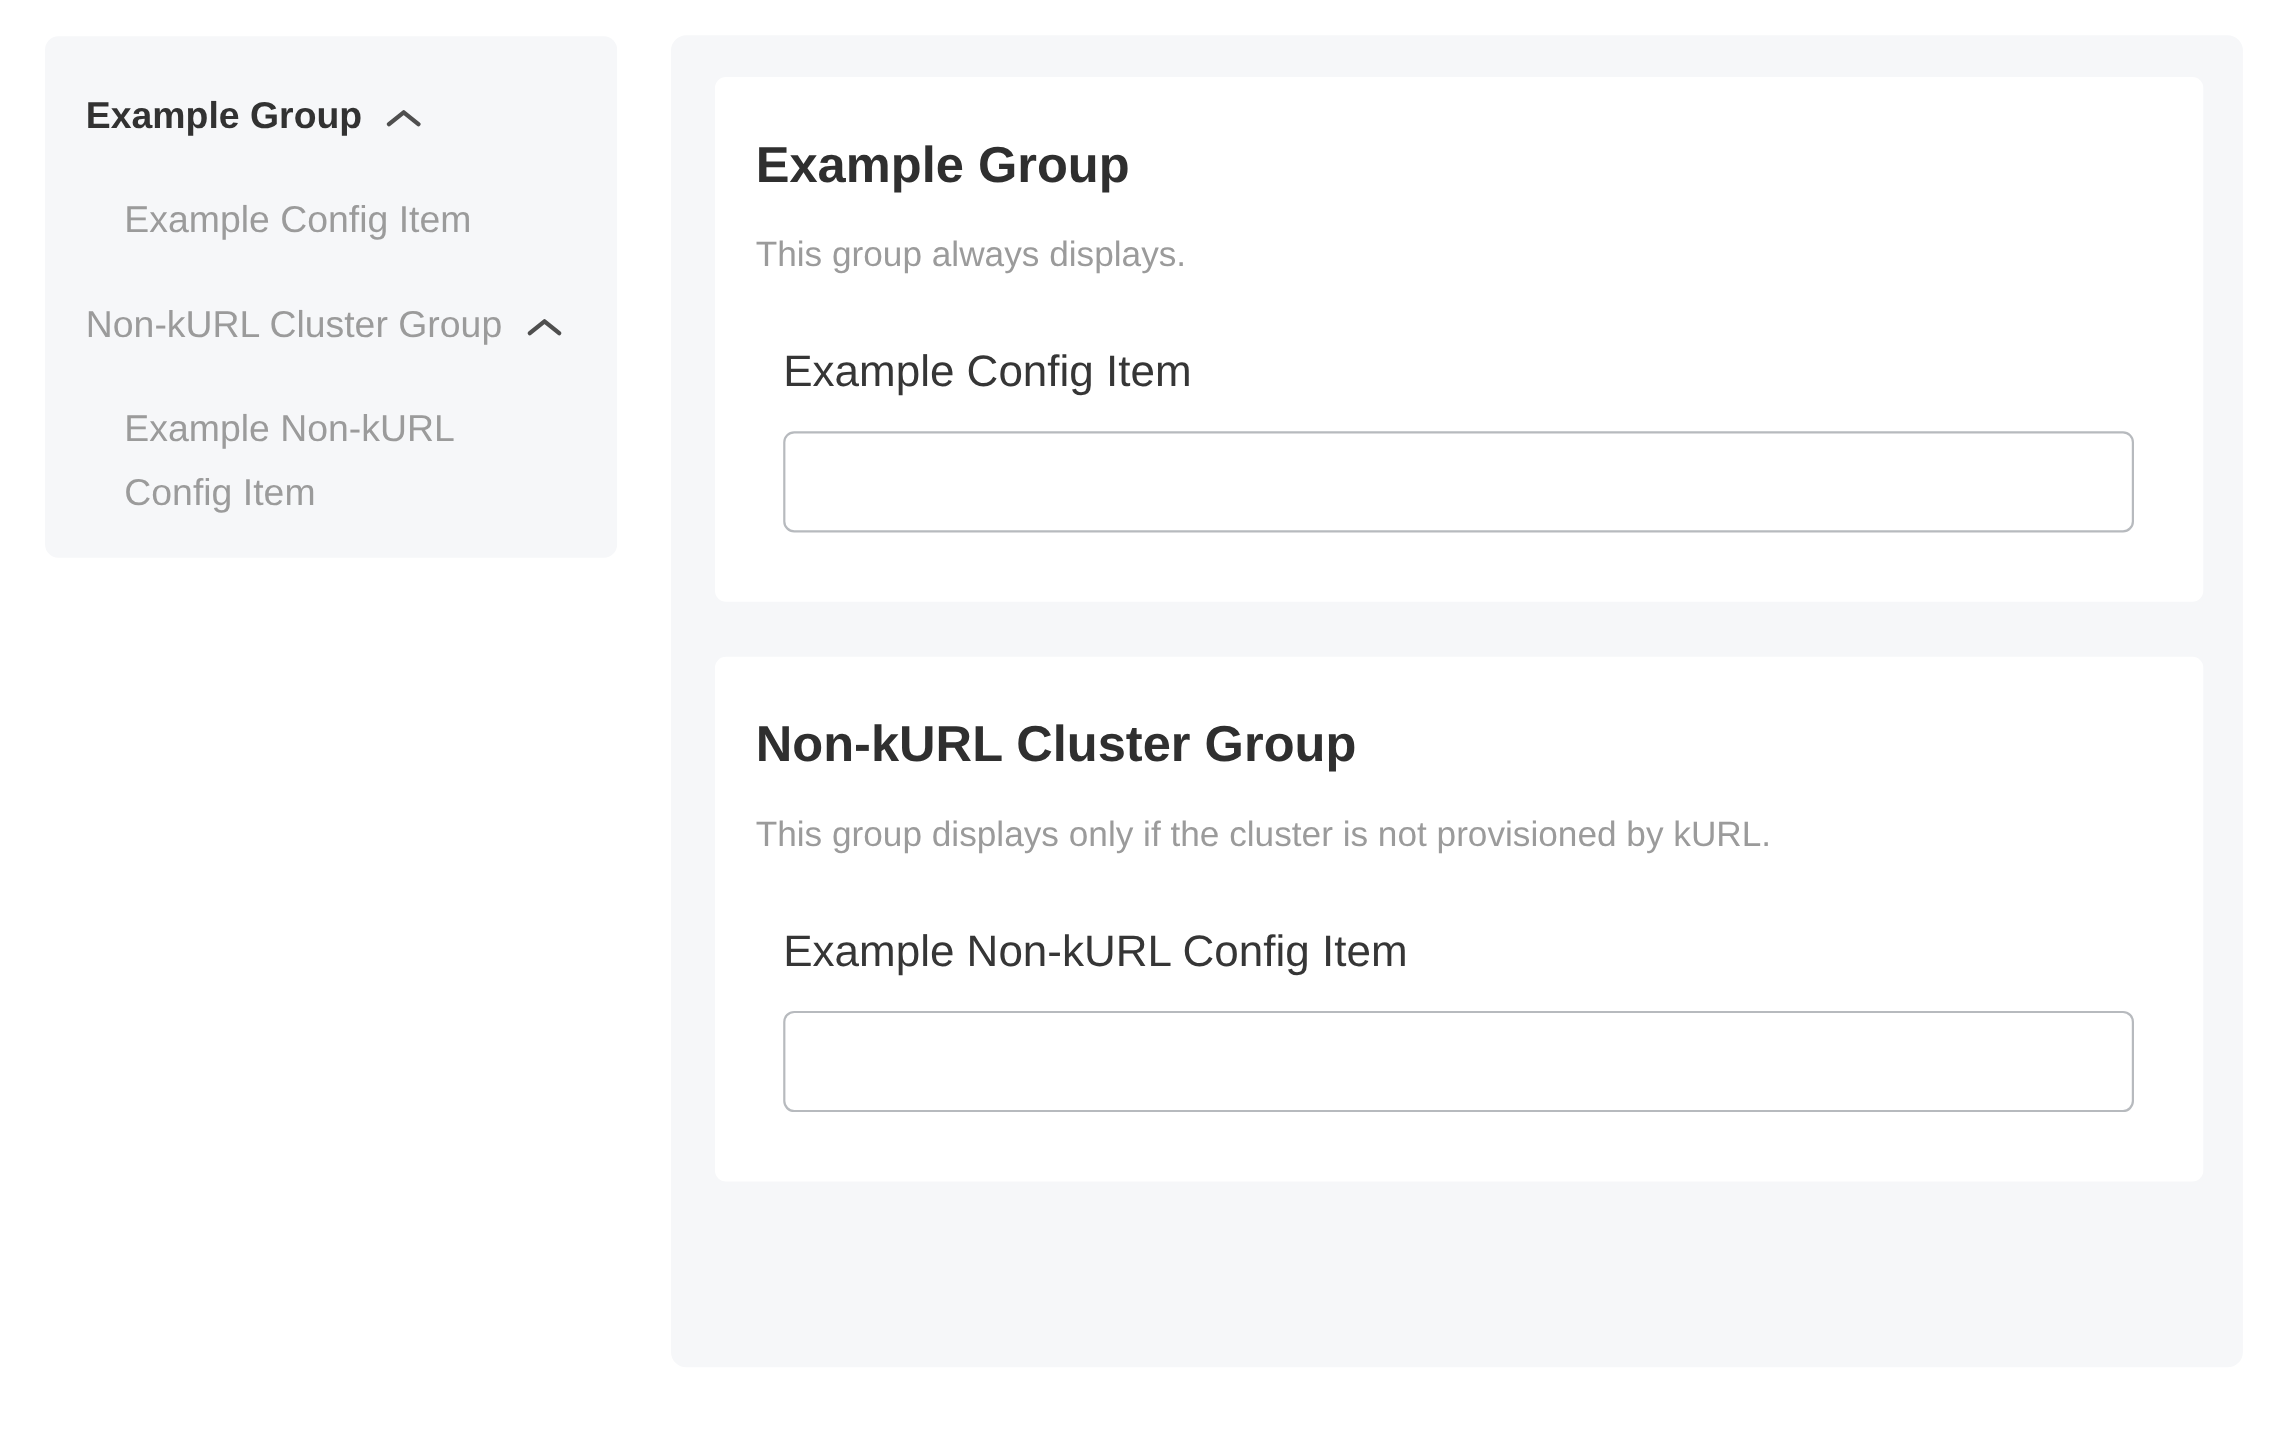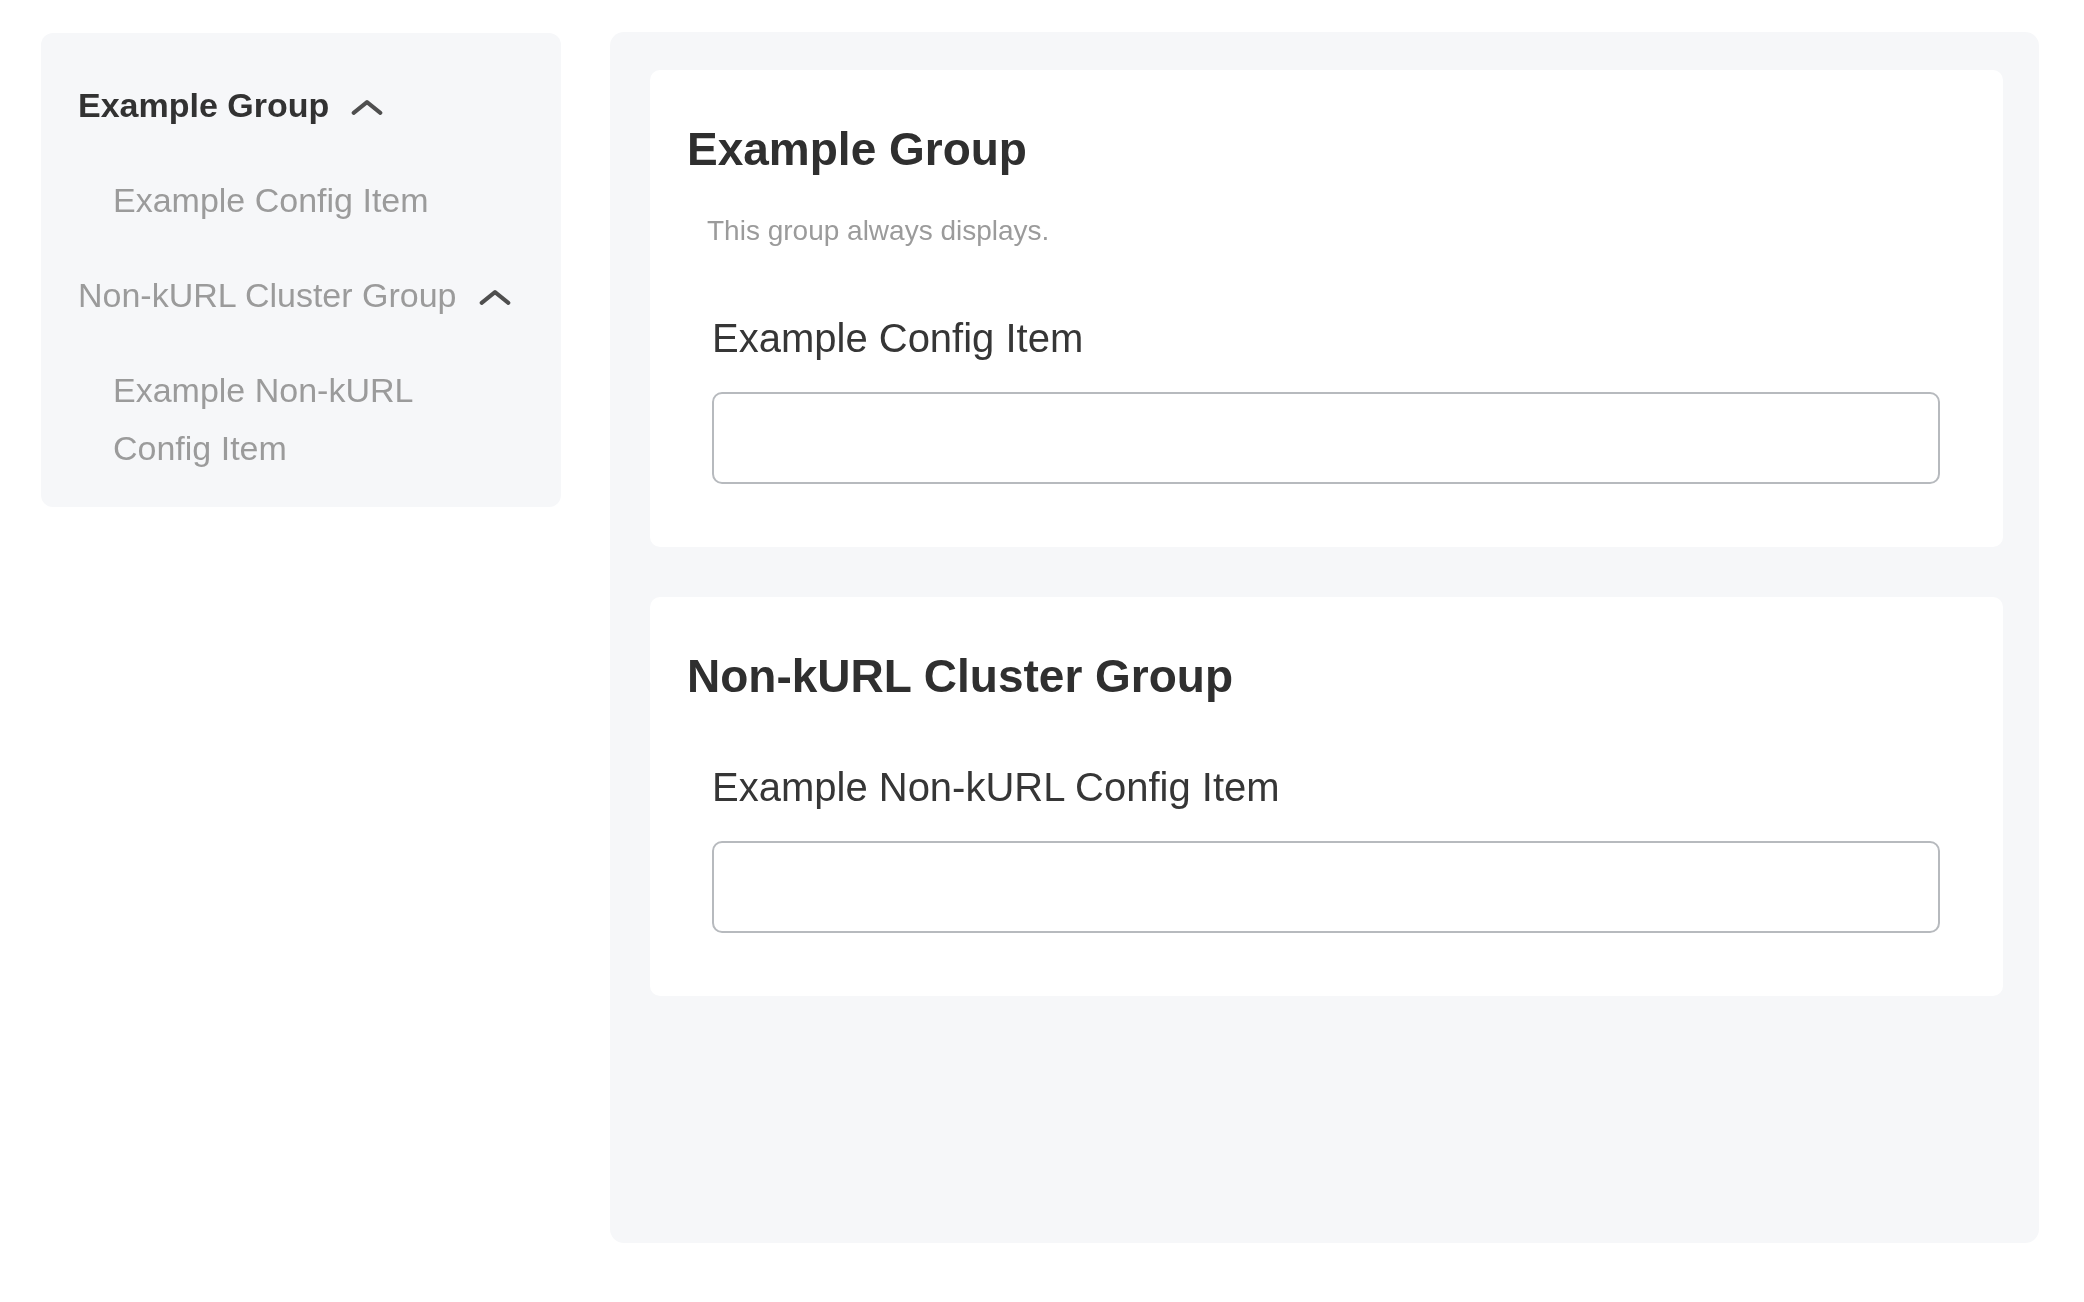--- a/index.html
+++ b/index.html
@@ -75,23 +75,22 @@
     padding: 55px 63px 63px 37px;
   }
   .config-card + .config-card { margin-top: 50px; }
   .group-title {
     font-size: 46px; line-height: 48px;
     font-weight: 700;
     color: var(--heading-text);
   }
   .group-description {
     margin-top: 38px;
-    font-size: 28px; line-height: 40px;
+    font-size: 32px; line-height: 40px;
     color: var(--muted-text);
-    margin-left: 20px;
   }
   .config-item { margin-left: 25px; }
   .config-item-label {
     margin-top: 66px;
     font-size: 40px; line-height: 42px;
     font-weight: 500;
     color: var(--label-text);
   }
   .config-item-input {
     display: block;
@@ -159,20 +158,21 @@
     <p class="group-description">This group always displays.</p>
     <div class="config-item">
       <div class="config-item-label">Example Config Item</div>
       <input class="config-item-input" type="text" value="" style="">
     </div>
   </section>
 
   
   <section class="config-card">
     <h2 class="group-title">Non-kURL Cluster Group</h2>
+    <p class="group-description">This group displays only if the cluster is not provisioned by kURL.</p>
     <div class="config-item">
       <div class="config-item-label">Example Non-kURL Config Item</div>
       <input class="config-item-input" type="text" value="" style="">
     </div>
   </section>
 
 
 </main>
 
 </body></html>

